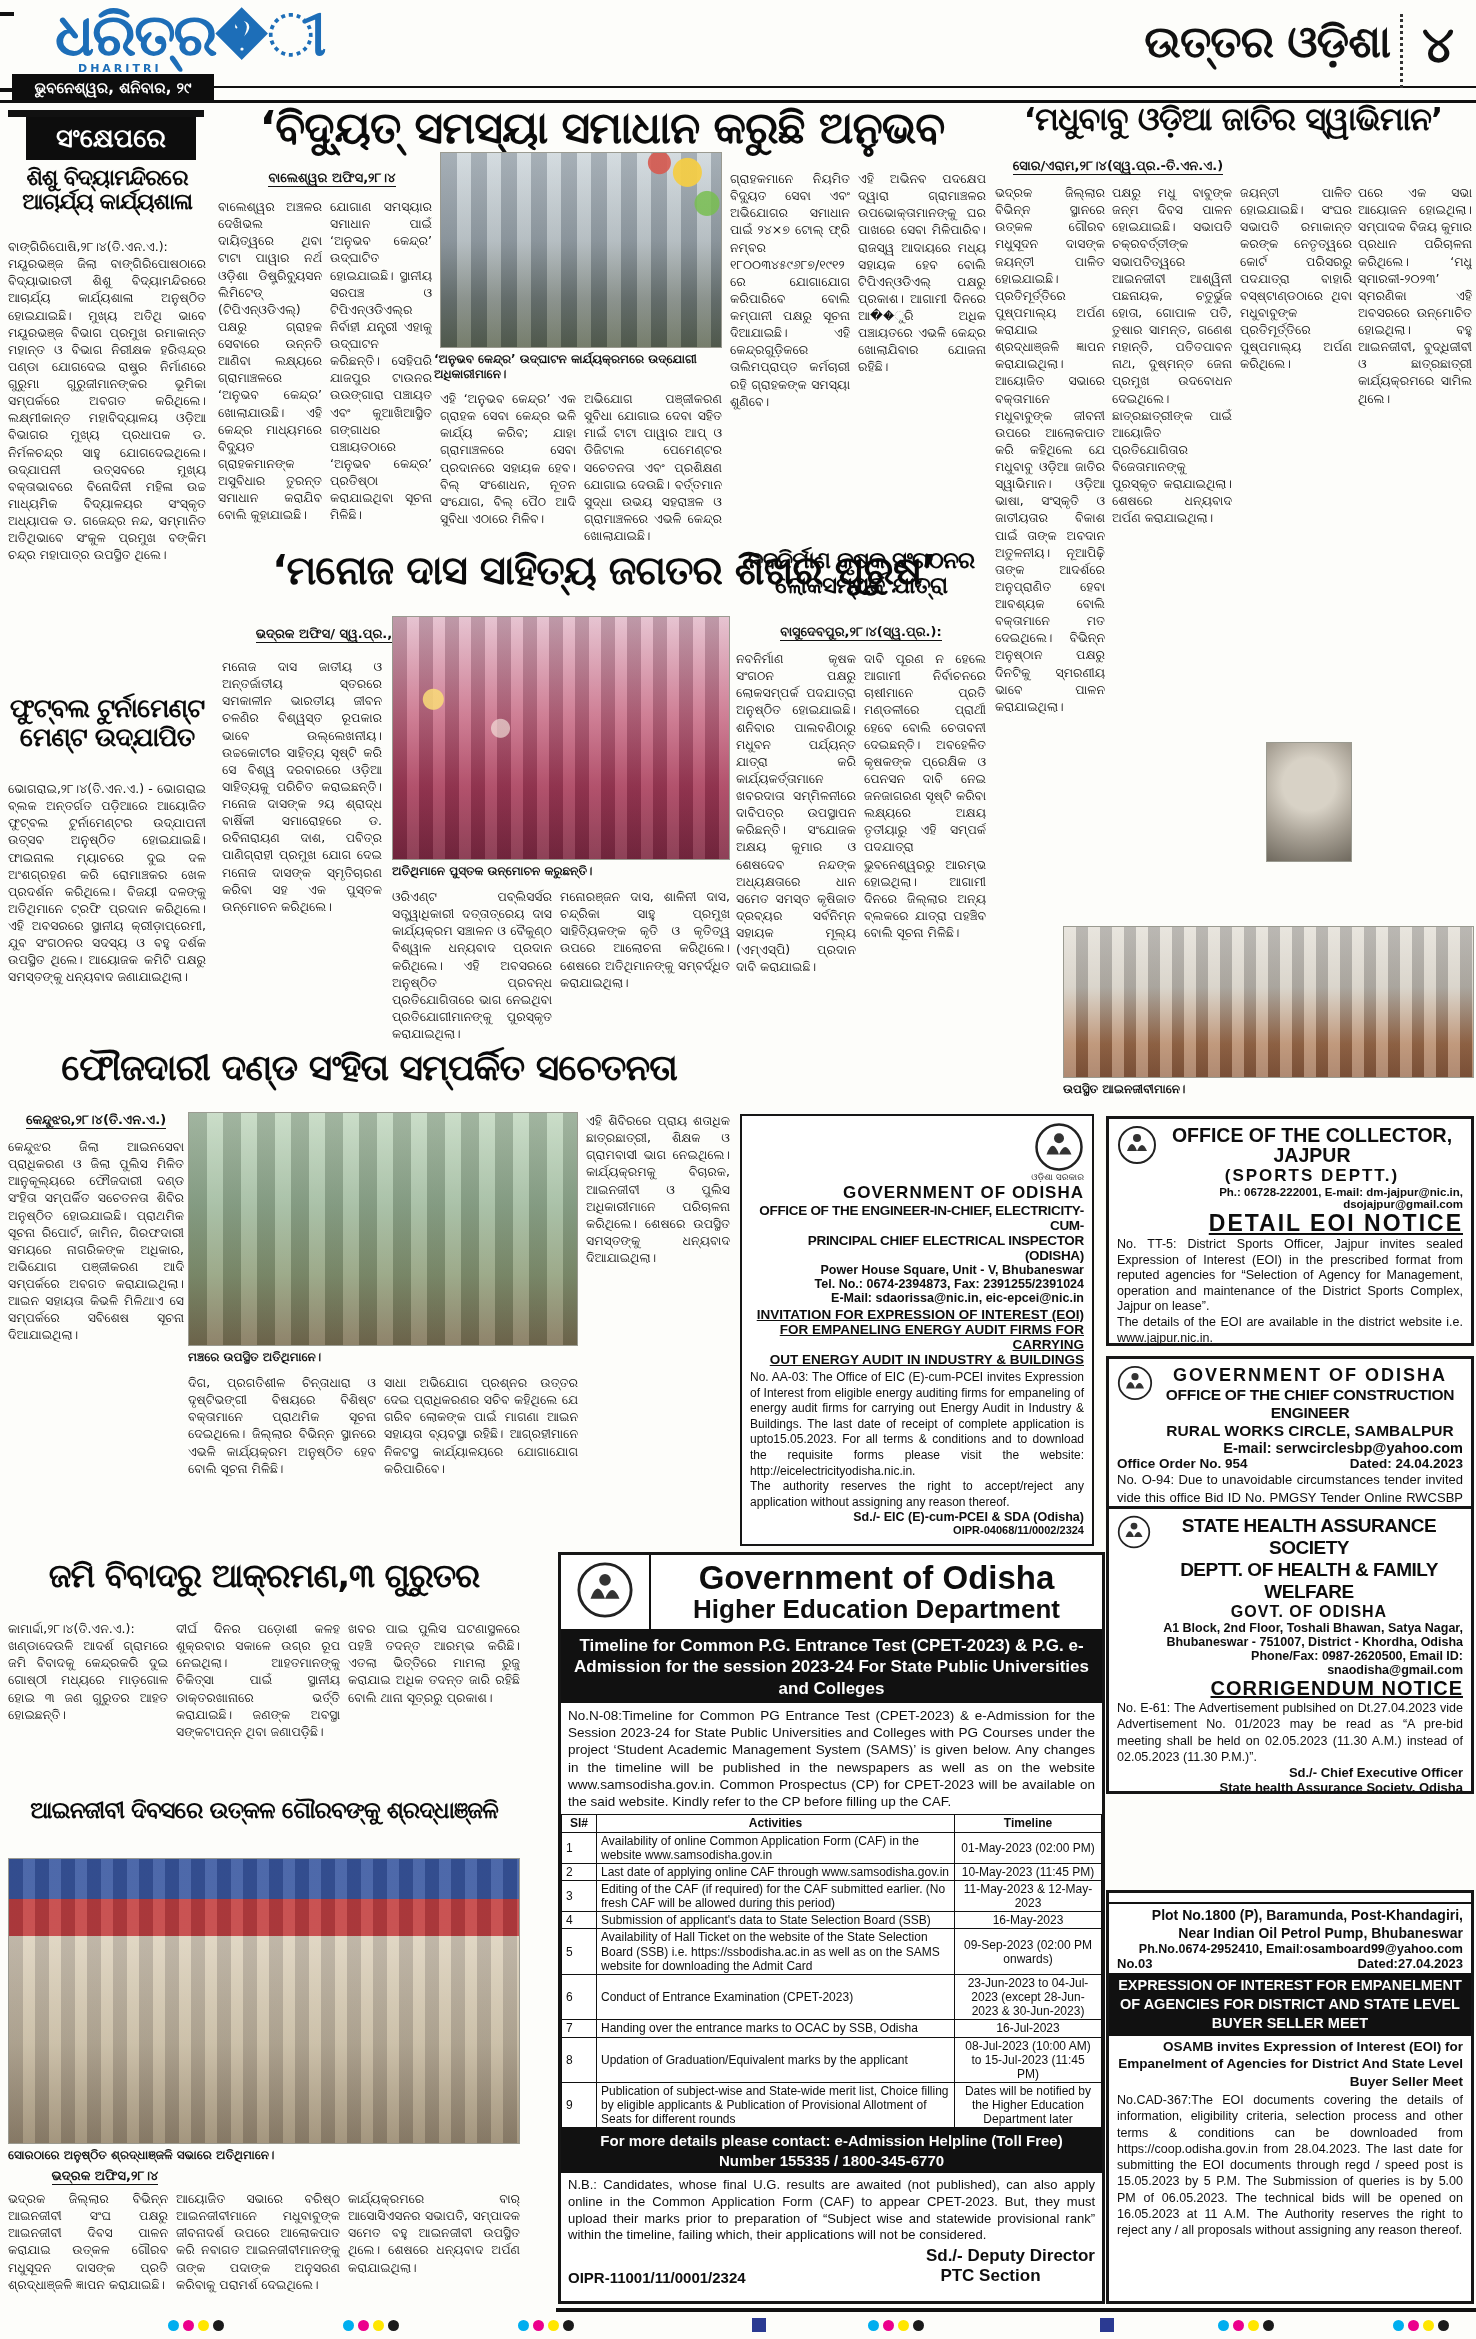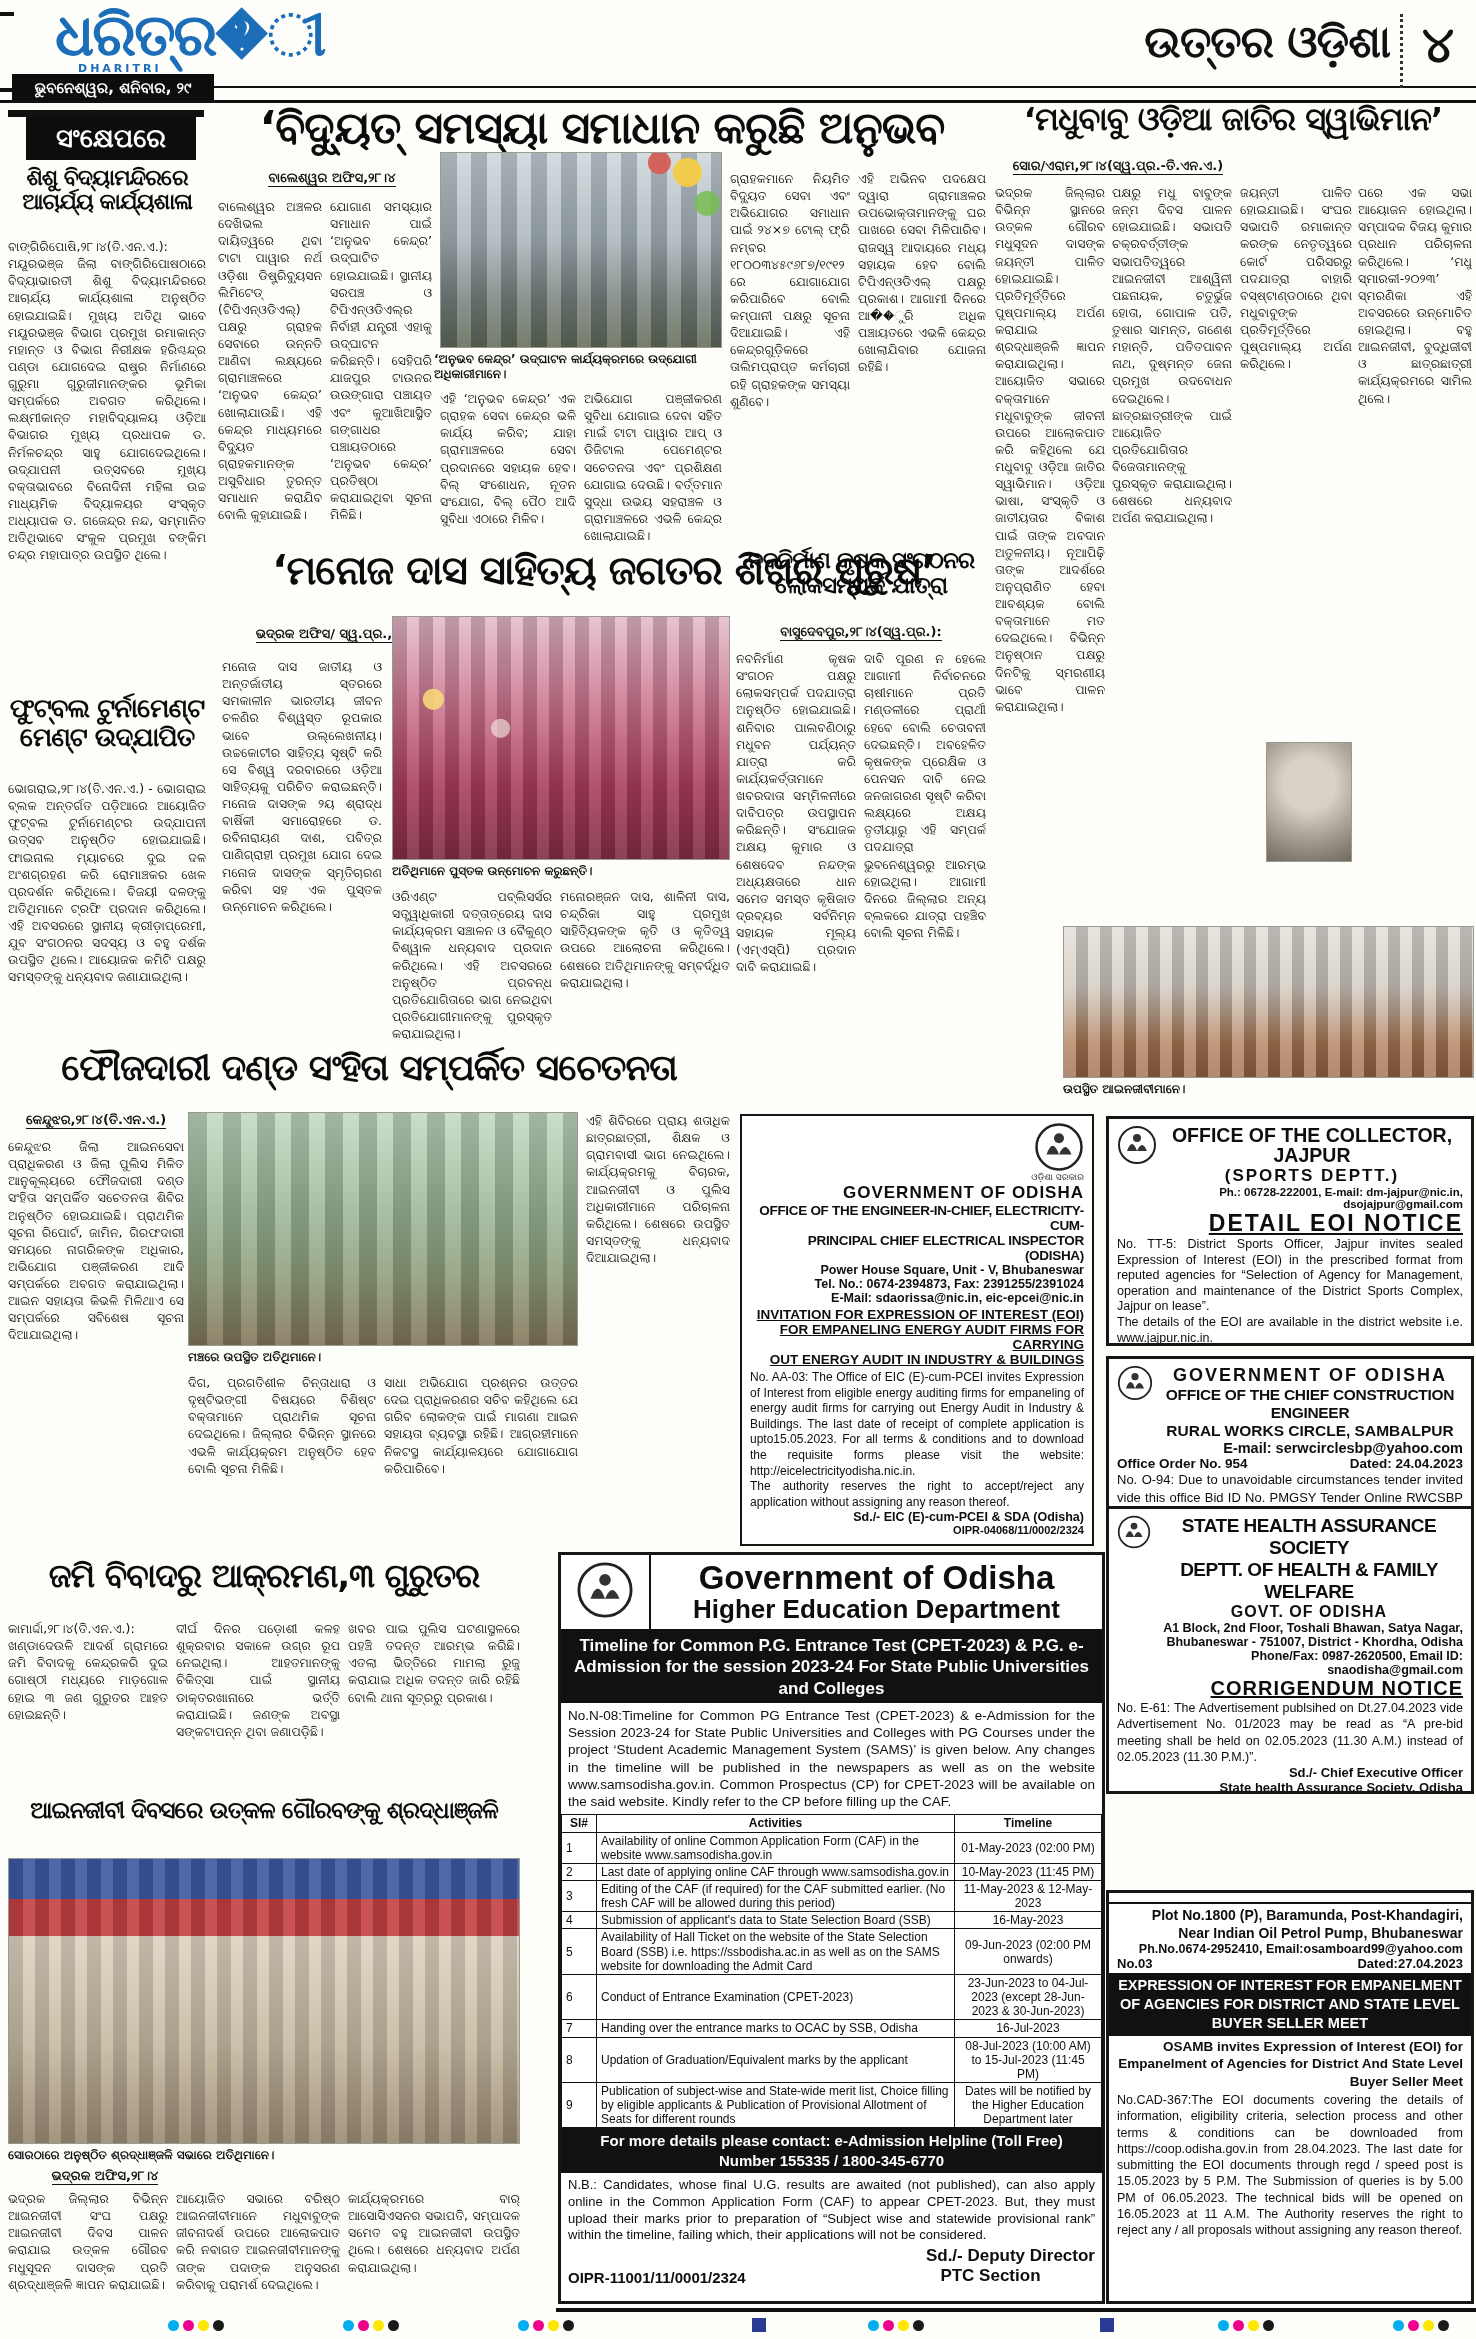--- a/index.html
+++ b/index.html
@@ -224,21 +224,21 @@
           <td class="tl">11-May-2023 &amp; 12-May-2023</td>
         </tr>
       <tr>
           <td>4</td>
           <td>Submission of applicant's data to State Selection Board (SSB)</td>
           <td class="tl">16-May-2023</td>
         </tr>
       <tr>
           <td>5</td>
           <td>Availability of Hall Ticket on the website of the State Selection Board (SSB) i.e. https://ssbodisha.ac.in as well as on the SAMS website for downloading the Admit Card</td>
-          <td class="tl">09-Jun-2023 (02:00 PM onwards)</td>
+          <td class="tl">09-Sep-2023 (02:00 PM onwards)</td>
         </tr>
       <tr>
           <td>6</td>
           <td>Conduct of Entrance Examination (CPET-2023)</td>
           <td class="tl">23-Jun-2023 to 04-Jul-2023 (except 28-Jun-2023 &amp; 30-Jun-2023)</td>
         </tr>
       <tr>
           <td>7</td>
           <td>Handing over the entrance marks to OCAC by SSB, Odisha</td>
           <td class="tl">16-Jul-2023</td>

